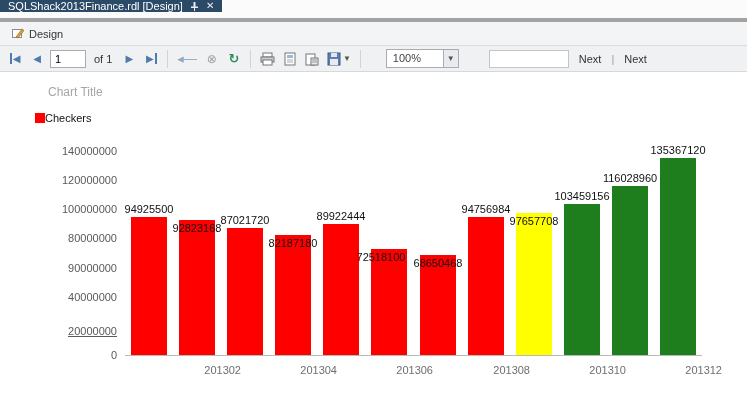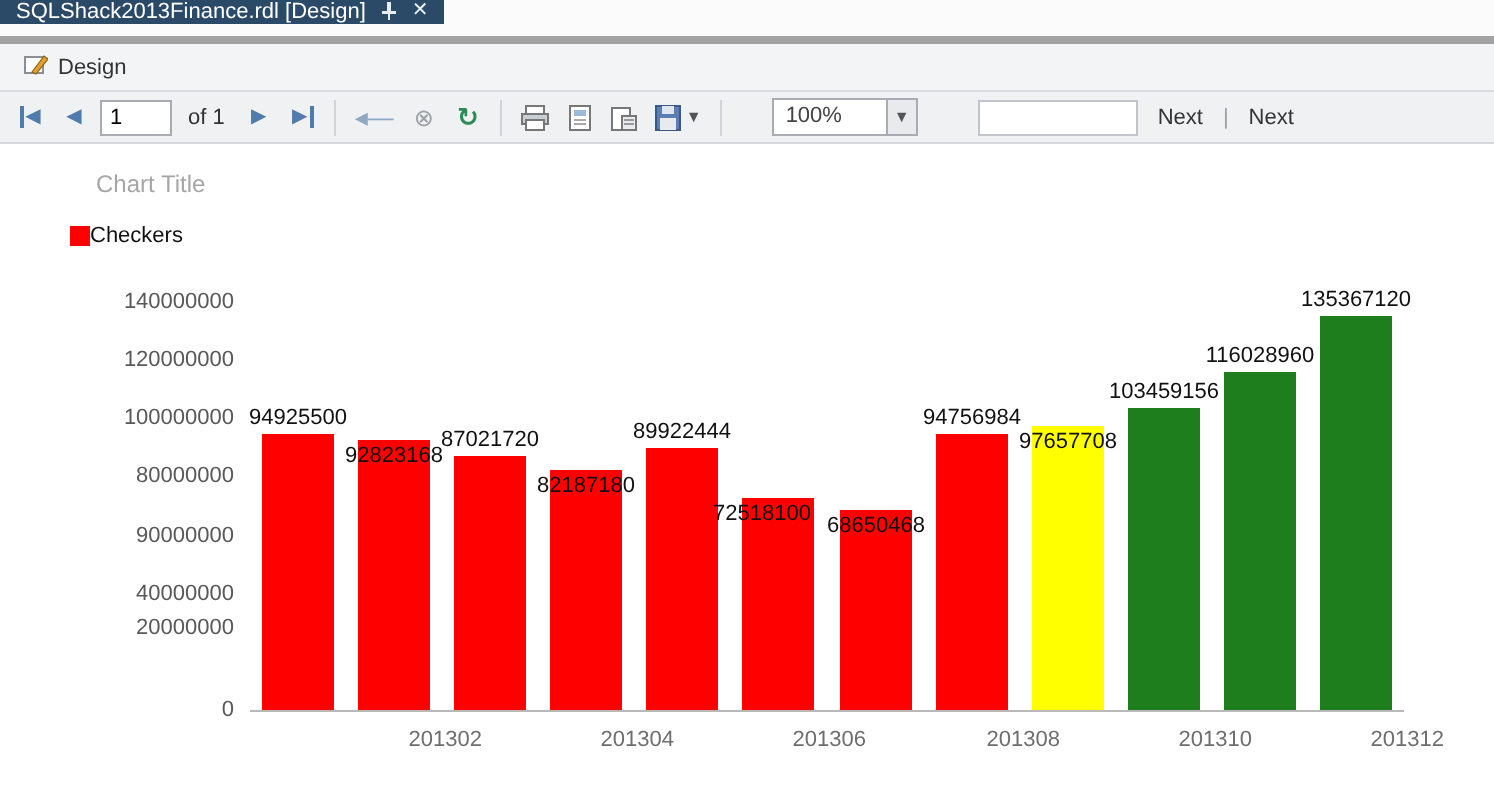--- a/index.html
+++ b/index.html
@@ -202,21 +202,21 @@
 </div>
 
 <div class="report-area">
   <div class="chart-title">Chart Title</div>
   <div class="legend">
     <span class="legend-swatch" style="background: rgb(255, 0, 0);"></span>
     <span class="legend-label">Checkers</span>
   </div>
   <div id="chart-area" style="position:absolute; left:0; top:0; width:747px; height:327px;">
       <div class="ytick" style="left: 27px; right: auto; top: 276px;">0</div>
-      <div class="ytick" style="left: 27px; right: auto; top: 235px;">20000000</div>
+      <div class="ytick" style="left: 27px; right: auto; top: 252px; text-decoration: underline;">20000000</div>
       <div class="ytick" style="left: 27px; right: auto; top: 217.714px;">40000000</div>
       <div class="ytick" style="left: 27px; right: auto; top: 188.571px;">90000000</div>
       <div class="ytick" style="left: 27px; right: auto; top: 159.429px;">80000000</div>
       <div class="ytick" style="left: 27px; right: auto; top: 130.286px;">100000000</div>
       <div class="ytick" style="left: 27px; right: auto; top: 101.143px;">120000000</div>
       <div class="ytick" style="left: 27px; right: auto; top: 72px;">140000000</div>
       <div class="baseline" style="left: 125px; width: 577px; top: 282px;"></div>
       <div class="bar" style="left: 131px; width: 36px; top: 144px; height: 138px; background: rgb(255, 0, 0);"></div>
       <div class="bar-label" style="left: 104px; width: 90px; top: 130px;">94925500</div>
       <div class="bar" style="left: 179px; width: 36px; top: 147px; height: 135px; background: rgb(255, 0, 0);"></div>

